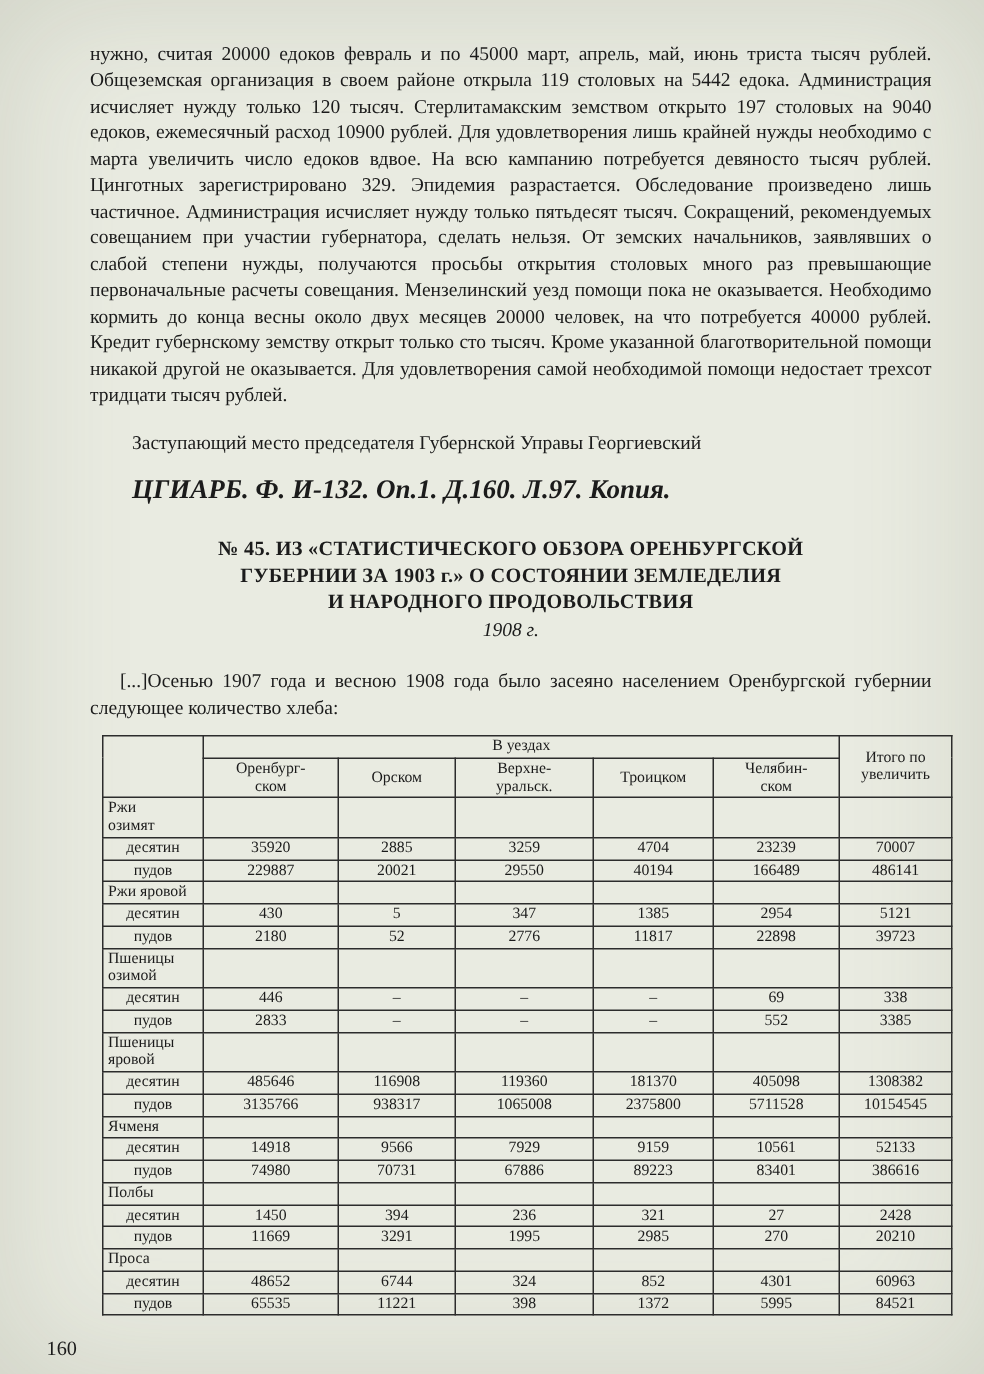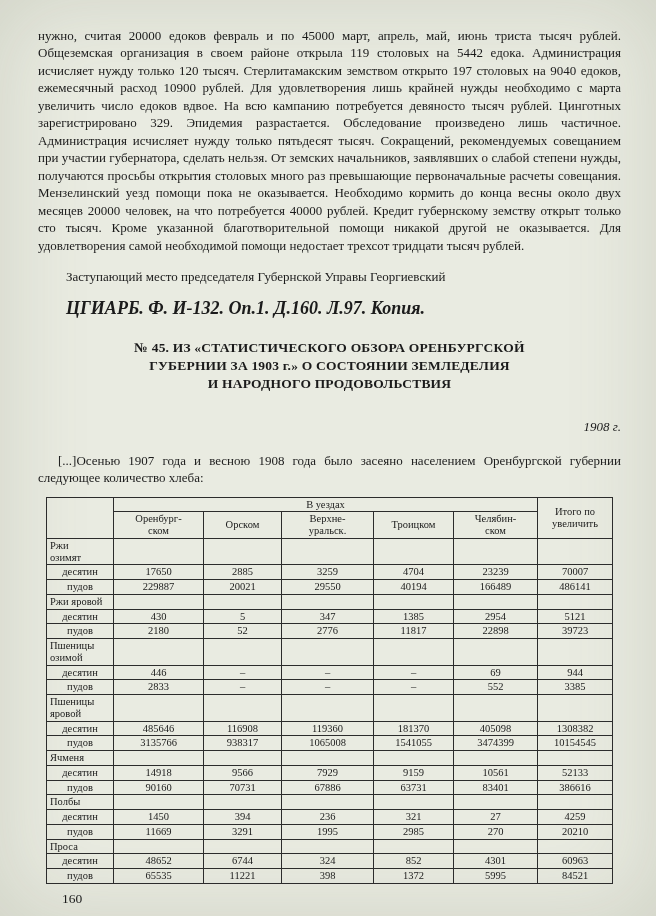--- a/index.html
+++ b/index.html
@@ -5,42 +5,42 @@
   * { margin:0; padding:0; box-sizing:border-box; }
   html, body { background:#c9ccbf; }
   .page {
     position:relative;
     width:656px; height:916px;
     margin:0 auto;
     background:#e9ebe1;
     box-shadow: inset 0 0 90px rgba(108,114,88,.20);
     font-family:"Liberation Serif","DejaVu Serif",serif;
     color:#1b1b1b;
-    padding:27px 35px 0 38px;
+    padding:27px 35px 0 60px;
     overflow:hidden;
   }
   .body-text { font-size:13px; line-height:1.345; text-align:justify; }
   .signature { margin:15px 0 0 28px; font-size:13px; }
   .citation  { margin:13px 0 0 28px; font-size:18px; font-style:italic; font-weight:600; }
   .doc-heading {
     margin-top:20px; font-size:13.5px; font-weight:bold;
     text-align:center; white-space:pre-line; line-height:1.32;
     letter-spacing:.2px;
   }
-  .date-note { margin-top:26px; text-align:right; font-style:italic; font-size:13px; }
+  .date-note { margin-top:2px; text-align:center; font-style:italic; font-size:13px; }
   .intro { margin-top:17px; font-size:13px; line-height:1.345; text-align:justify; text-indent:20px; }
   table.crops { margin:10px 0 0 8px; border-collapse:collapse; width:566px; table-layout:fixed;
                 font-size:10.5px; line-height:1.12; }
   table.crops th, table.crops td {
     border:1px solid #2c2c2c; padding:1px 2px; text-align:center;
     font-weight:normal; vertical-align:middle; white-space:pre-line;
     overflow:hidden;
   }
   table.crops td.sec-label { text-align:left; padding-left:3px; }
-  .page-number { position:absolute; left:62px; bottom:9px; font-size:13.5px; }
+  .page-number { position:absolute; left:31px; bottom:9px; font-size:13.5px; }
 </style>
 </head>
 <body>
 
 <div class="page">
 
   <p class="body-text">нужно, считая 20000 едоков февраль и по 45000 март, апрель, май, июнь триста тысяч рублей. Общеземская организация в своем районе открыла 119 столовых на 5442 едока. Администрация исчисляет нужду только 120 тысяч. Стерлитамакским земством открыто 197 столовых на 9040 едоков, ежемесячный расход 10900 рублей. Для удовлетворения лишь крайней нужды необходимо с марта увеличить число едоков вдвое. На всю кампанию потребуется девяносто тысяч рублей. Цинготных зарегистрировано 329. Эпидемия разрастается. Обследование произведено лишь частичное. Администрация исчисляет нужду только пятьдесят тысяч. Сокращений, рекомендуемых совещанием при участии губернатора, сделать нельзя. От земских начальников, заявлявших о слабой степени нужды, получаются просьбы открытия столовых много раз превышающие первоначальные расчеты совещания. Мензелинский уезд помощи пока не оказывается. Необходимо кормить до конца весны около двух месяцев 20000 человек, на что потребуется 40000 рублей. Кредит губернскому земству открыт только сто тысяч. Кроме указанной благотворительной помощи никакой другой не оказывается. Для удовлетворения самой необходимой помощи недостает трехсот тридцати тысяч рублей.</p>
 
   <p class="signature">Заступающий место председателя Губернской Управы Георгиевский</p>
 
@@ -88,21 +88,21 @@
 озимят</td>
           <td></td>
           <td></td>
           <td></td>
           <td></td>
           <td></td>
           <td></td>
         </tr>
         <tr>
           <td>десятин</td>
-          <td>17650</td>
+          <td>35920</td>
           <td>2885</td>
           <td>3259</td>
           <td>4704</td>
           <td>23239</td>
           <td>70007</td>
         </tr>
         <tr>
           <td>пудов</td>
           <td>229887</td>
           <td>20021</td>
@@ -148,21 +148,21 @@
           <td></td>
           <td></td>
         </tr>
         <tr>
           <td>десятин</td>
           <td>446</td>
           <td>–</td>
           <td>–</td>
           <td>–</td>
           <td>69</td>
-          <td>944</td>
+          <td>338</td>
         </tr>
         <tr>
           <td>пудов</td>
           <td>2833</td>
           <td>–</td>
           <td>–</td>
           <td>–</td>
           <td>552</td>
           <td>3385</td>
         </tr>
@@ -183,22 +183,22 @@
           <td>119360</td>
           <td>181370</td>
           <td>405098</td>
           <td>1308382</td>
         </tr>
         <tr>
           <td>пудов</td>
           <td>3135766</td>
           <td>938317</td>
           <td>1065008</td>
-          <td>1541055</td>
-          <td>3474399</td>
+          <td>2375800</td>
+          <td>5711528</td>
           <td>10154545</td>
         </tr>
         <tr>
           <td class="sec-label">Ячменя</td>
           <td></td>
           <td></td>
           <td></td>
           <td></td>
           <td></td>
           <td></td>
@@ -207,44 +207,44 @@
           <td>десятин</td>
           <td>14918</td>
           <td>9566</td>
           <td>7929</td>
           <td>9159</td>
           <td>10561</td>
           <td>52133</td>
         </tr>
         <tr>
           <td>пудов</td>
-          <td>90160</td>
+          <td>74980</td>
           <td>70731</td>
           <td>67886</td>
-          <td>63731</td>
+          <td>89223</td>
           <td>83401</td>
           <td>386616</td>
         </tr>
         <tr>
           <td class="sec-label">Полбы</td>
           <td></td>
           <td></td>
           <td></td>
           <td></td>
           <td></td>
           <td></td>
         </tr>
         <tr>
           <td>десятин</td>
           <td>1450</td>
           <td>394</td>
           <td>236</td>
           <td>321</td>
           <td>27</td>
-          <td>4259</td>
+          <td>2428</td>
         </tr>
         <tr>
           <td>пудов</td>
           <td>11669</td>
           <td>3291</td>
           <td>1995</td>
           <td>2985</td>
           <td>270</td>
           <td>20210</td>
         </tr>

